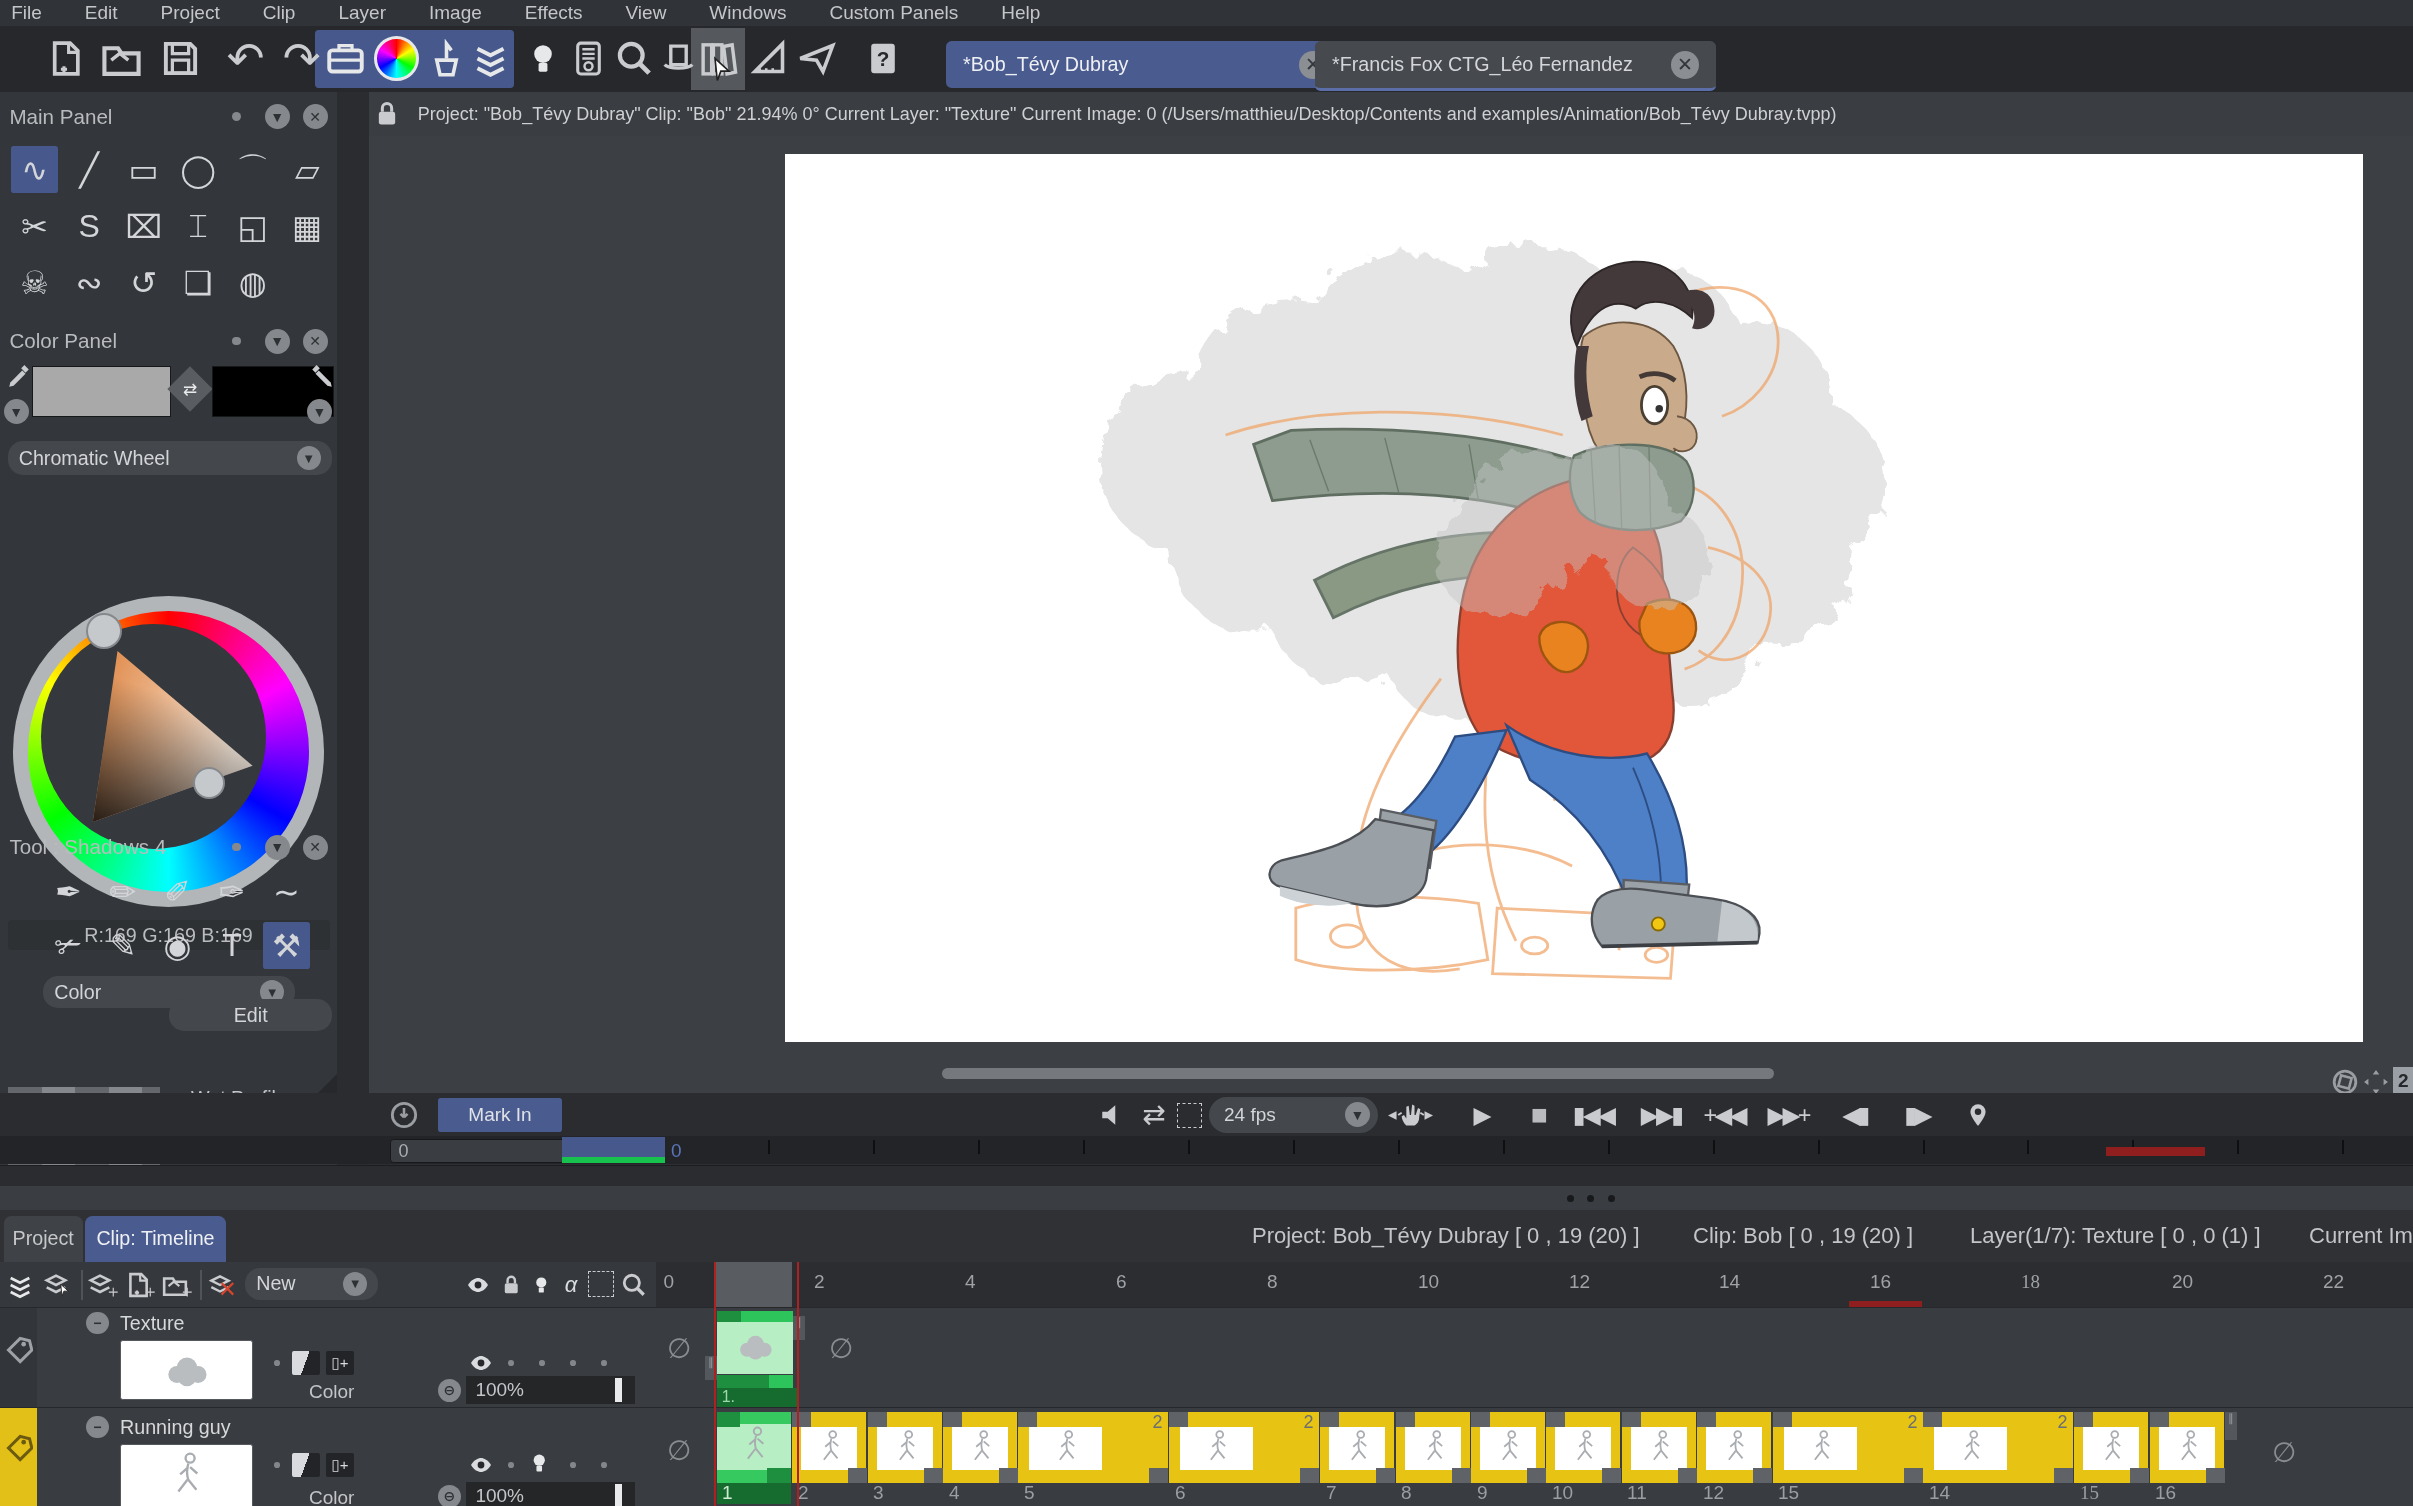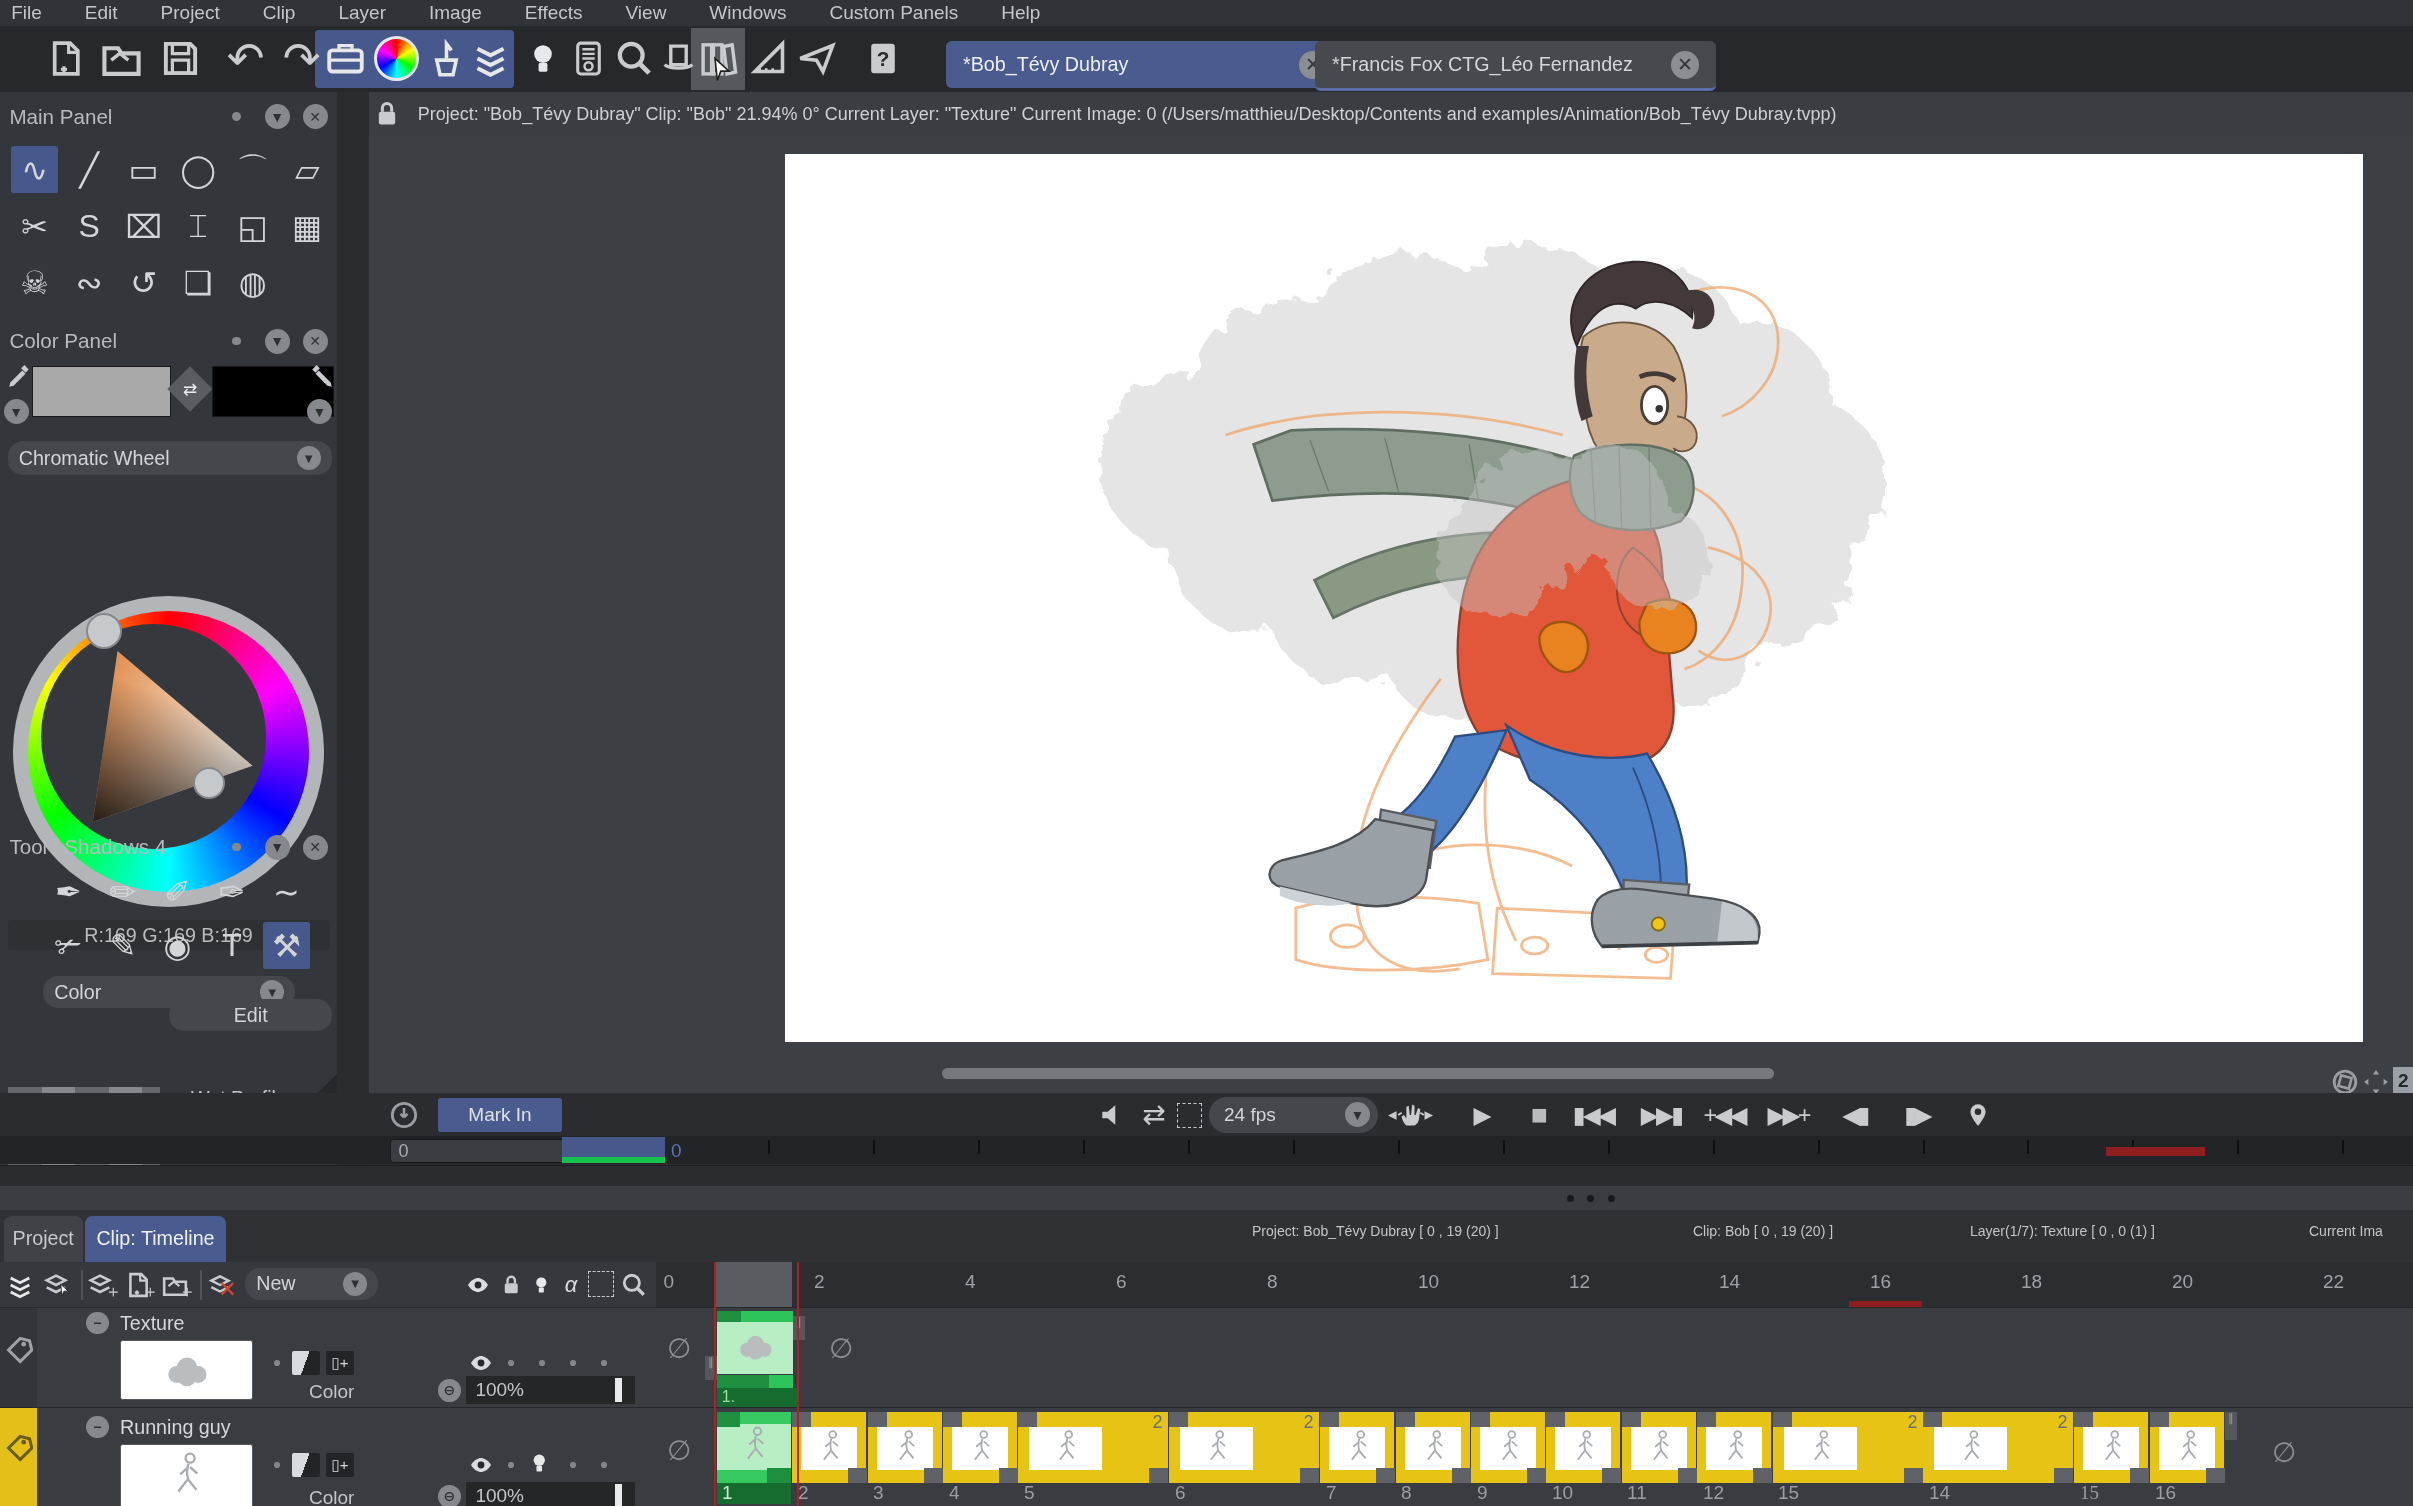--- a/index.html
+++ b/index.html
@@ -75,21 +75,21 @@
   .tlicon{position:absolute;top:5.6px;height:34px;display:flex;align-items:center;justify-content:center;font-size:24px;color:#c9cbce;}
   .lrow{position:absolute;left:0;width:2413px;background:#393c40;border-top:1.9px solid #26282b;}
   .lname{font-size:19.7px;color:#d6d8da;}
   .lthumb{position:absolute;left:120px;width:131px;background:#fff;border-radius:2.8px;border:0.9px solid #55585c;}
   .mini{width:28px;height:24px;background:#222427;border-radius:1.9px;}
   .coldot{position:absolute;width:5.6px;height:5.6px;border-radius:2.8px;background:#83868a;}
   .valbox{position:absolute;left:466px;width:160px;height:28px;background:#242628;font-size:19px;color:#c3c5c8;display:flex;align-items:center;padding-left:9.4px;}
   .vhandle{position:absolute;left:615px;width:6.6px;height:24px;background:#e8eaec;}
   .nullset{position:absolute;font-size:28px;color:#8a8d90;}
   .cell-num{position:absolute;top:272px;font-size:19px;color:#9b9ea2;}
-  .info-txt{position:absolute;top:13px;font-size:14px;color:#c3c5c8;white-space:nowrap;}
+  .info-txt{position:absolute;top:13px;font-size:22px;color:#c3c5c8;white-space:nowrap;}
   #redcol{left:714px;top:1262px;width:81px;height:245px;border-left:2.8px solid #b02020;border-right:2.8px solid #b02020;pointer-events:none;z-index:30;}
 </style>
 </head>
 <body>
 
 <div id="root">
 
 <svg width="0" height="0" style="position:absolute">
 <defs>
 <symbol id="i-doc" viewBox="0 0 24 24">
@@ -691,21 +691,21 @@
     <div class="abs" style="left:1193px;top:39px;width:73px;height:7.5px;background:#8f1f1f"></div>
   <div class="ruler-num" style="left: 7.5px;">0</div>
         <div class="ruler-num" style="left: 158px;">2</div>
         <div class="ruler-num" style="left: 309px;">4</div>
         <div class="ruler-num" style="left: 460px;">6</div>
         <div class="ruler-num" style="left: 611px;">8</div>
         <div class="ruler-num" style="left: 762px;">10</div>
         <div class="ruler-num" style="left: 913px;">12</div>
         <div class="ruler-num" style="left: 1063px;">14</div>
         <div class="ruler-num" style="left: 1214px;">16</div>
-        <div class="ruler-num" style="left: 1365px;">18</div>
+        <div class="ruler-num" style="left: 1365px; font-family: Liberation Serif, serif;">18</div>
         <div class="ruler-num" style="left: 1516px;">20</div>
         <div class="ruler-num" style="left: 1667px;">22</div>
       </div>
 
   <div class="lrow" style="top:97px;height:100px">
     <div class="abs" style="left:0;top:0;width:37px;height:100px;background:#323539"></div>
     <svg class="abs" style="left:4.7px;top:28px;color:#9ea1a5" width="28" height="28" viewBox="0 0 30 30">
           <use href="#i-tag"></use>
         </svg>
     <span class="pbtn abs" style="left:86px;top:3.7px;width:22.5px;height:22.5px">−</span>

